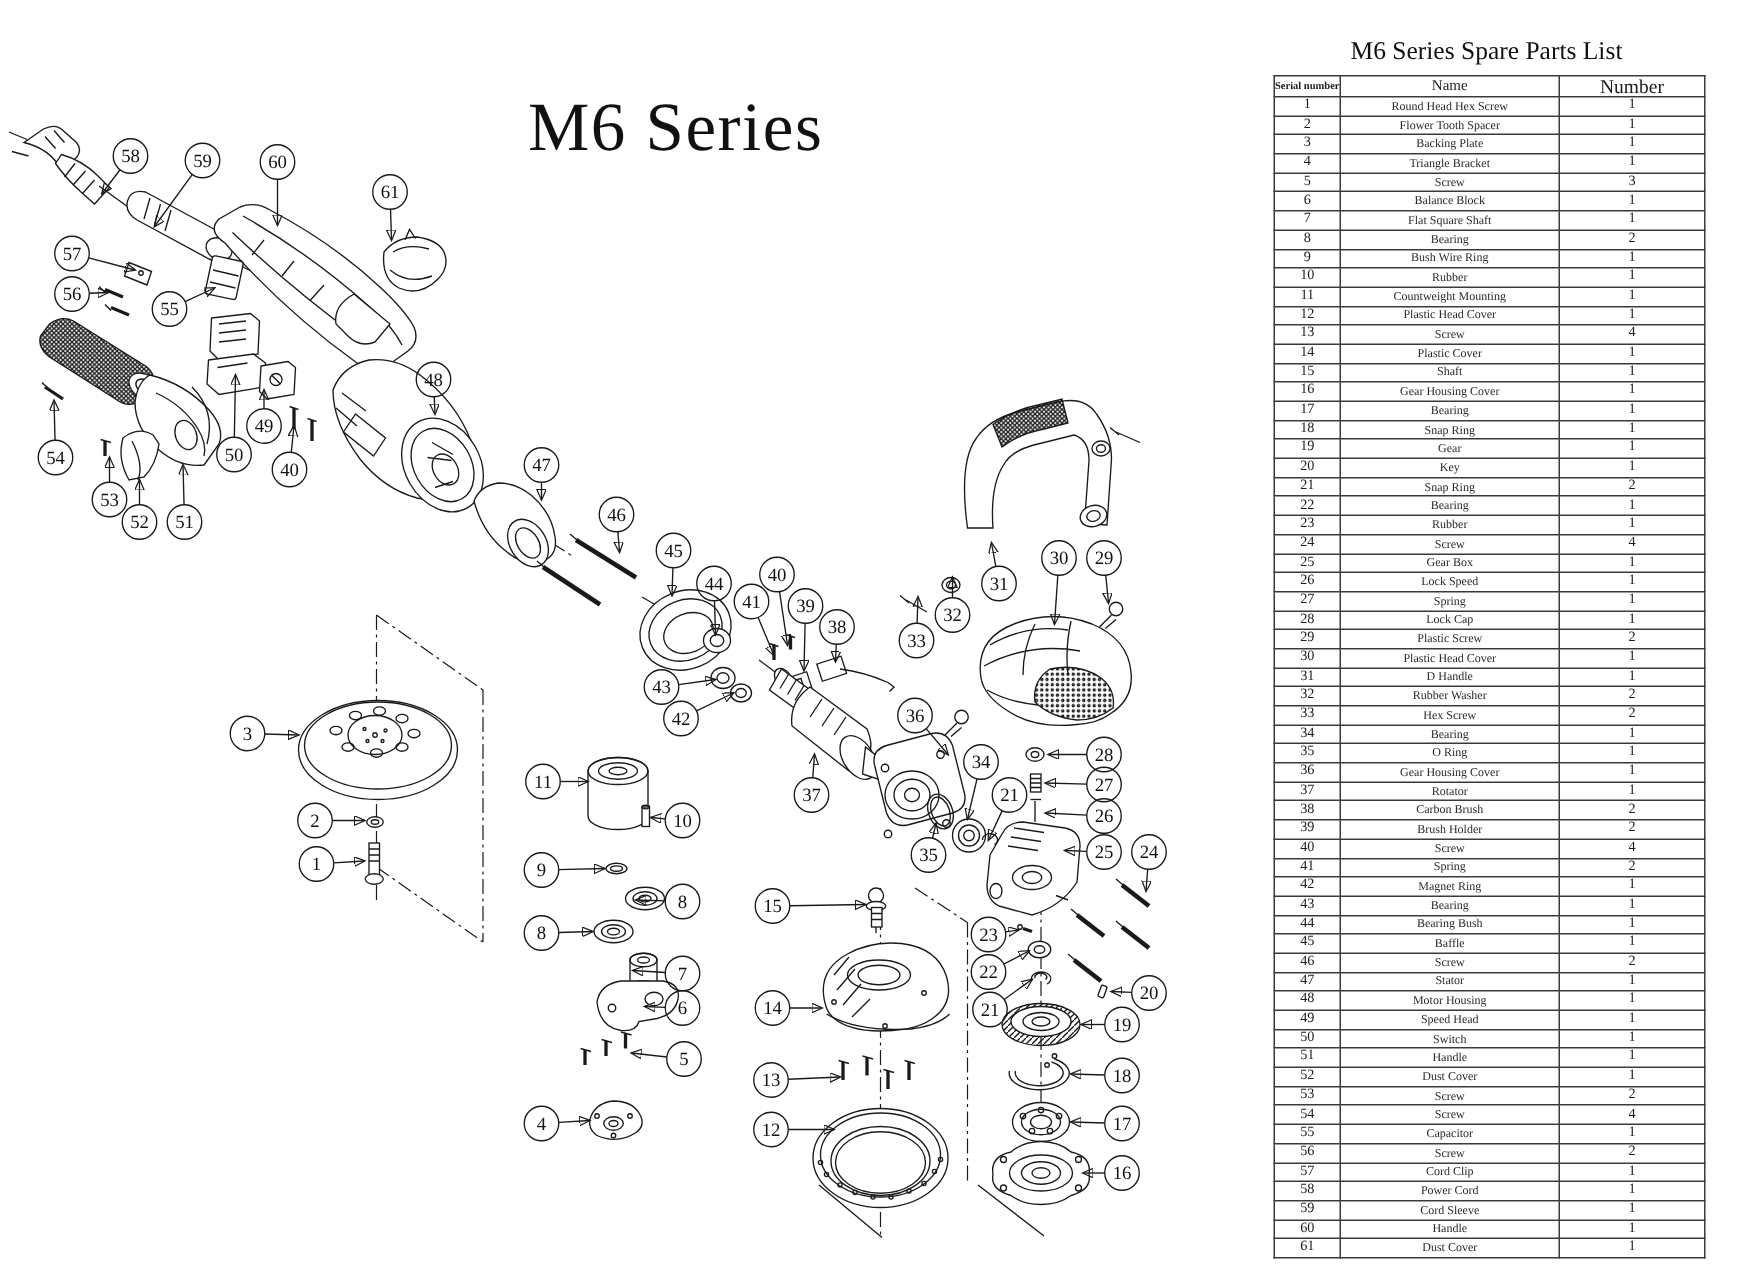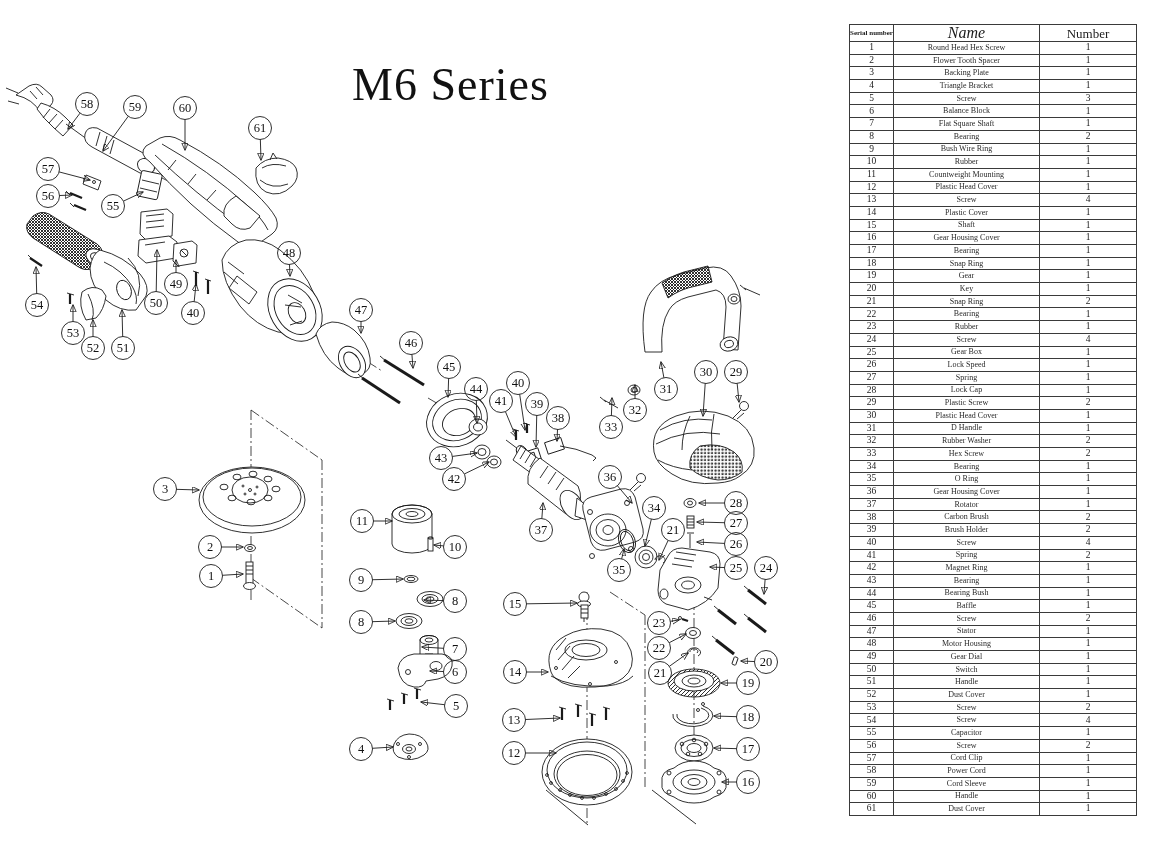--- a/index.html
+++ b/index.html
@@ -19,21 +19,21 @@
   #diagram-svg .thk{stroke-width:3;}
   #diagram-svg .th2{stroke-width:2.2;}
   #diagram-svg text{stroke:none;fill:#111;font-family:"Liberation Serif",serif;font-size:12.5px;}
   
   .table-wrap{position:absolute;left:849px;top:24px;width:284px;}
   .table-title{width:284px;text-align:center;font-size:17px;color:#111;margin-bottom:6px;}
   table.parts{border-collapse:collapse;table-layout:fixed;width:284px;}
   table.parts th,table.parts td{border:1px solid #3a3a3a;padding:0;text-align:center;
     overflow:hidden;white-space:nowrap;line-height:1;}
   th.col-serial{width:43px;font-size:7px;font-weight:bold;height:13px;}
-  th.col-name{width:145px;font-size:16px;font-weight:normal;font-style:italic;}
+  th.col-name{width:145px;font-size:10px;font-weight:normal;}
   th.col-number{width:96px;font-size:13px;font-weight:normal;}
   td.c-serial{font-size:9.5px;height:11.7px;}
   td.c-name{font-size:8px;color:#2a2a2a;}
   td.c-number{font-size:9.5px;}
 </style>
 </head>
 <body>
 
 <div class="stage">
 
@@ -774,20 +774,21 @@
           <line x1="736.5" y1="782" x2="722" y2="782" marker-end="url(#arr)"></line>
           <circle cx="748" cy="782" r="11.5" fill="#fff"></circle>
           <text x="748" y="786.3" text-anchor="middle">16</text>
         </g>
       </g>
   </svg>
 
   <div class="diagram-title">M6 Series</div>
 
   <div class="table-wrap">
+    <div class="table-title">M6 Series Spare Parts List</div>
     <table class="parts">
       <thead>
         <tr>
           <th class="col-serial">Serial number</th>
           <th class="col-name">Name</th>
           <th class="col-number">Number</th>
         </tr>
       </thead>
       <tbody id="parts-body">
           <tr>
@@ -1025,21 +1026,21 @@
             <td class="c-name">Stator</td>
             <td class="c-number">1</td>
           </tr>
           <tr>
             <td class="c-serial">48</td>
             <td class="c-name">Motor Housing</td>
             <td class="c-number">1</td>
           </tr>
           <tr>
             <td class="c-serial">49</td>
-            <td class="c-name">Gear Dial</td>
+            <td class="c-name">Speed Head</td>
             <td class="c-number">1</td>
           </tr>
           <tr>
             <td class="c-serial">50</td>
             <td class="c-name">Switch</td>
             <td class="c-number">1</td>
           </tr>
           <tr>
             <td class="c-serial">51</td>
             <td class="c-name">Handle</td>

